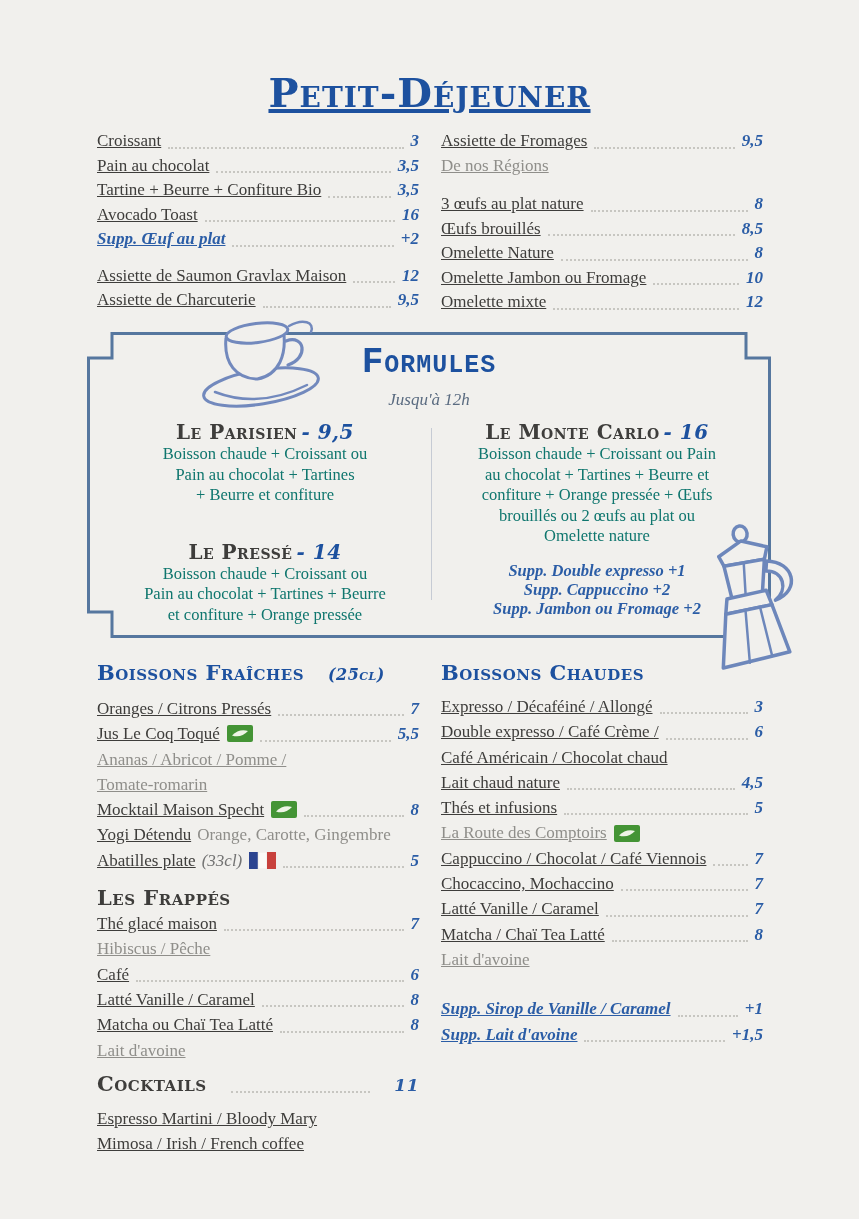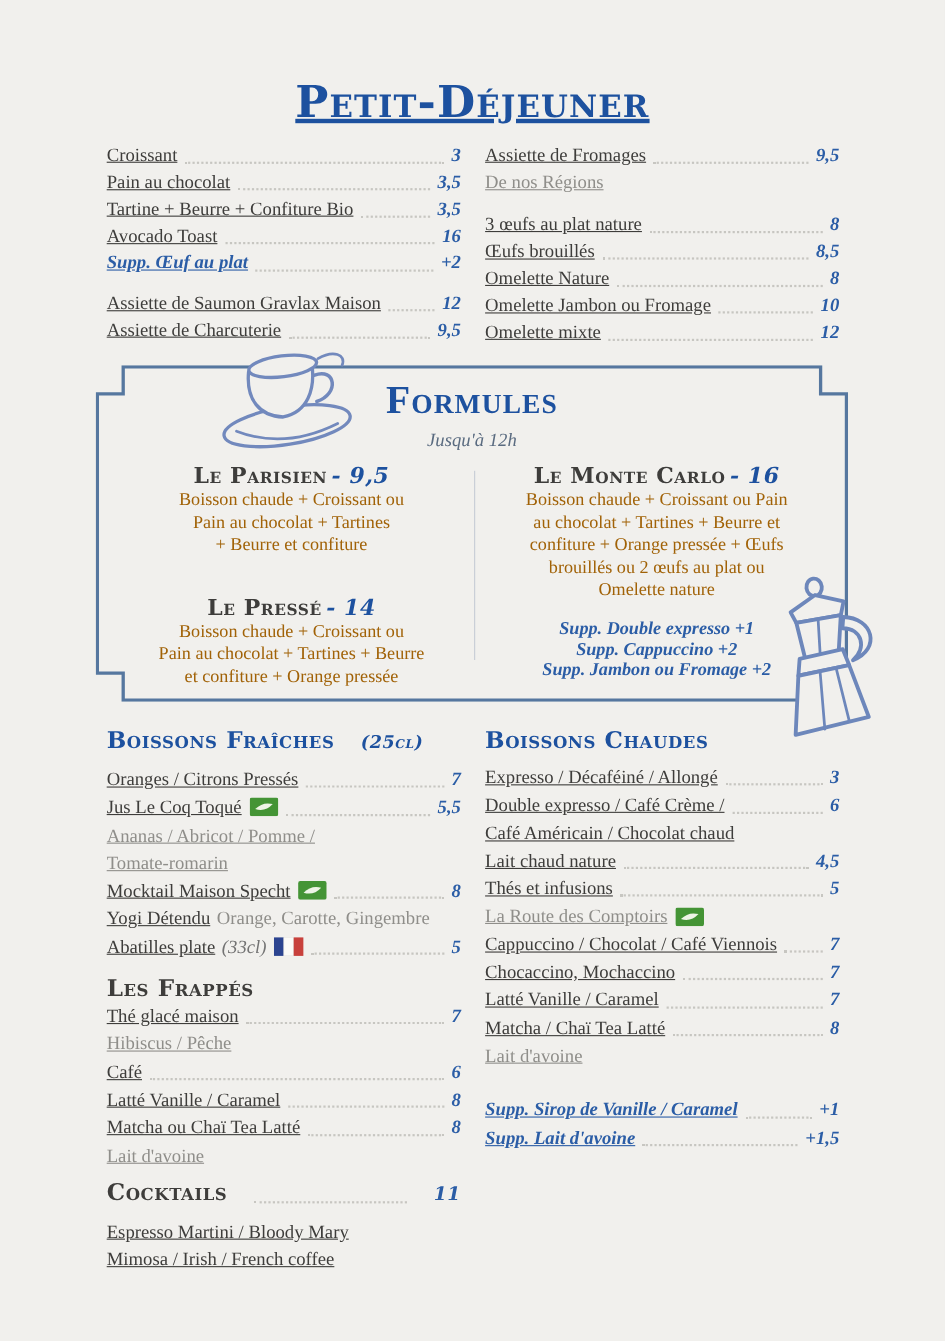--- a/index.html
+++ b/index.html
@@ -31,34 +31,34 @@
   .nm2.it{font-style:italic;color:#737373;}
   .leader{flex:1;min-width:8px;border-bottom:2px dotted #c7c6c1;margin:0 7px;align-self:flex-end;margin-bottom:5px;}
   .pr{color:#2b5da6;font-style:italic;font-weight:700;white-space:nowrap;}
   .row.gray, .gray .nm{color:#8f8e8a;}
   .row.supp .nm, .row.supp .pr{color:#2b5da6;font-style:italic;font-weight:700;}
   .sp8{height:8px;}.sp12{height:12px;}.sp14{height:14px;}.sp24{height:24px;}.sp34{height:34px;}
   .icon{display:inline-flex;align-self:center;margin-left:7px;flex:none;}
   
   #formules-title{
     left:87px;top:342px;width:684px;text-align:center;
-    font-family:Liberation Serif, serif;font-variant:small-caps;font-weight:700;
+    font-family:Liberation Mono, monospace;font-variant:small-caps;font-weight:700;
     font-size:36px;line-height:42px;color:#1d519f;letter-spacing:1px;
   }
   #formules-sub{
     left:87px;top:390px;width:684px;text-align:center;
     font-style:italic;font-size:17px;color:#5a6b80;
   }
   .form-col{text-align:center;}
   .form-col h3{
     margin:0;font-family:"DejaVu Serif", serif;font-variant:small-caps;font-weight:700;
     font-size:20px;line-height:24px;color:#3e3d3b;letter-spacing:.5px;
   }
   .form-col h3 .fpr{color:#1d519f;font-style:italic;margin-left:4px;}
-  .fline{font-size:16.5px;line-height:20.5px;color:#a16207;}
+  .fline{font-size:16.5px;line-height:20.5px;color:#0f766e;}
   .fsupp{font-size:16.5px;line-height:19px;color:#2b5da6;font-style:italic;font-weight:700;}
   #form-divider{left:431px;top:428px;width:1px;height:172px;background:#c6cbd4;}
 </style>
 </head>
 <body>
 
 <div id="page">
 
   <div id="main-title" class="abs">Petit-Déjeuner</div>
 

